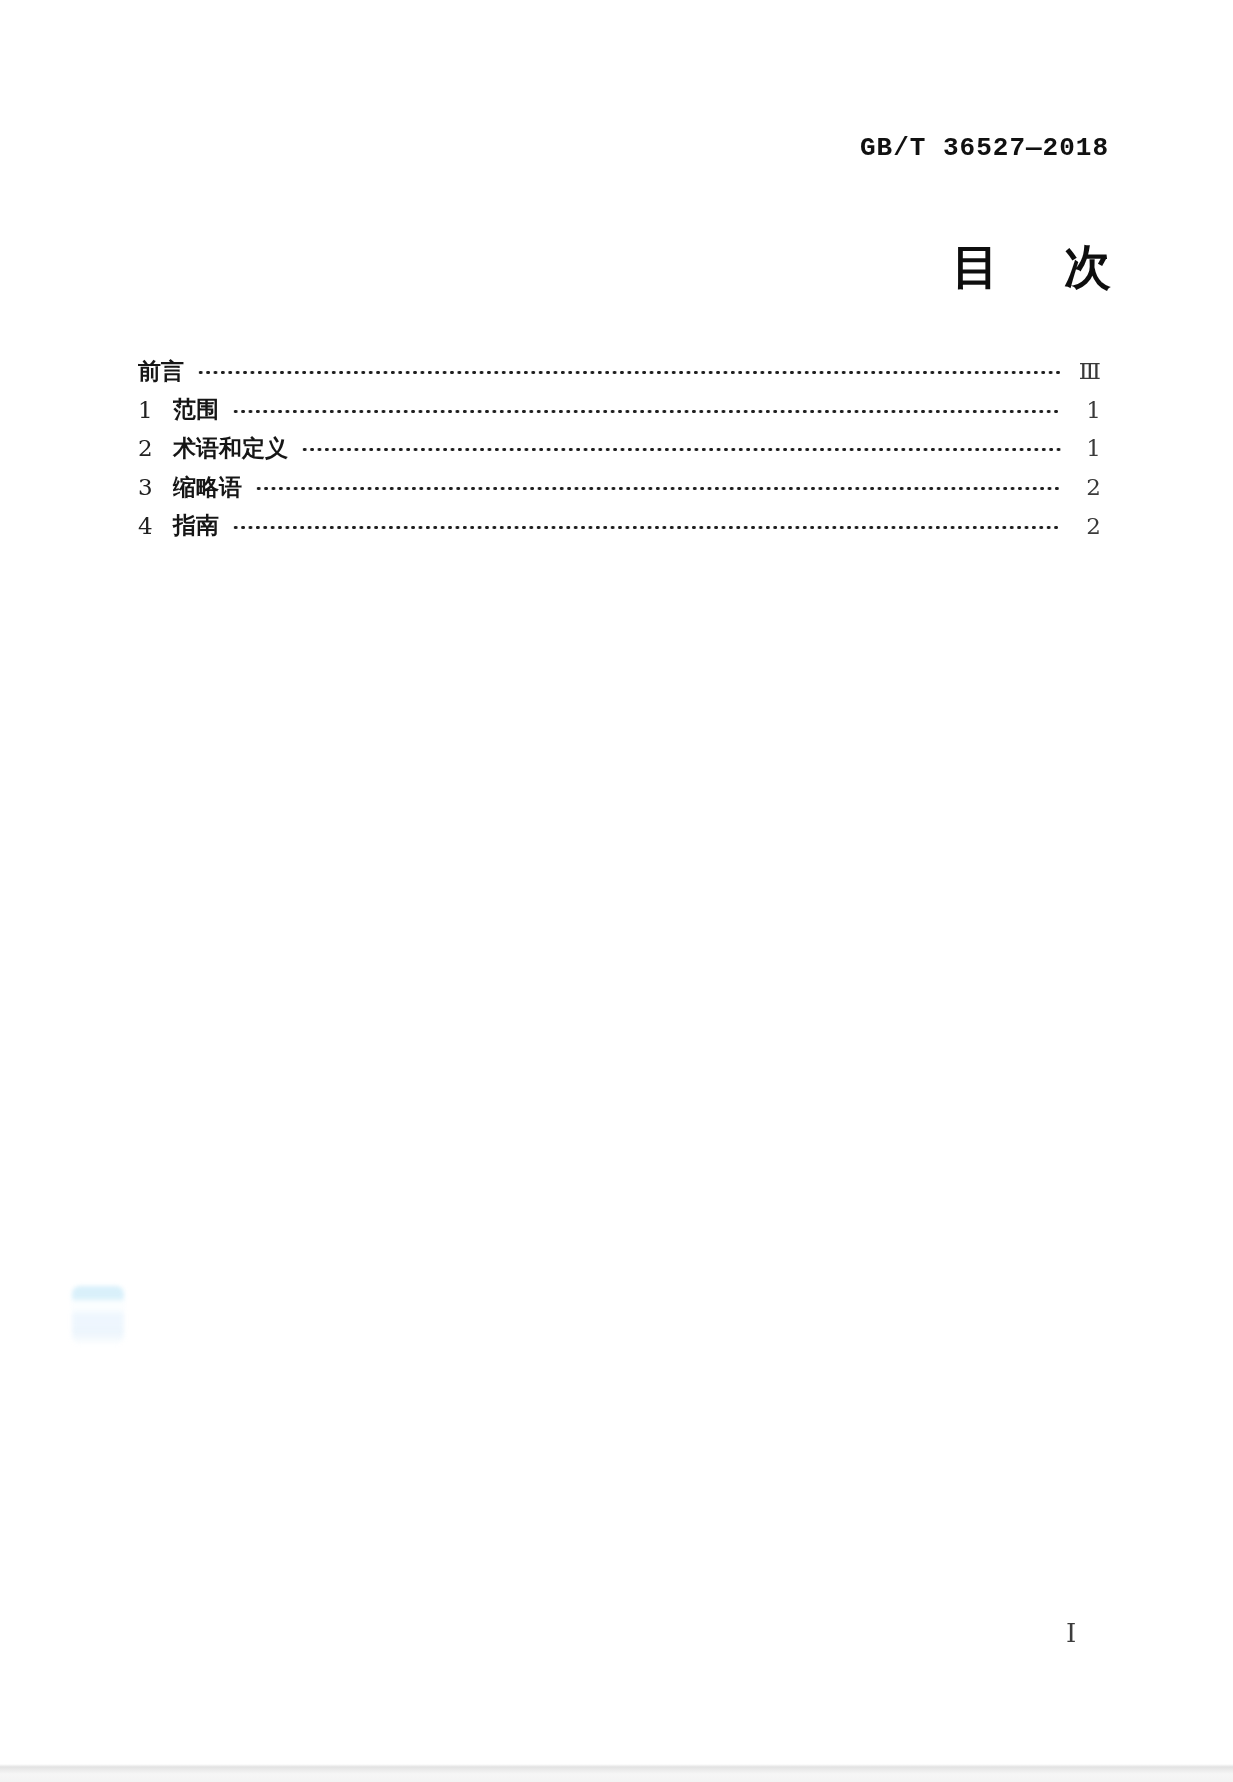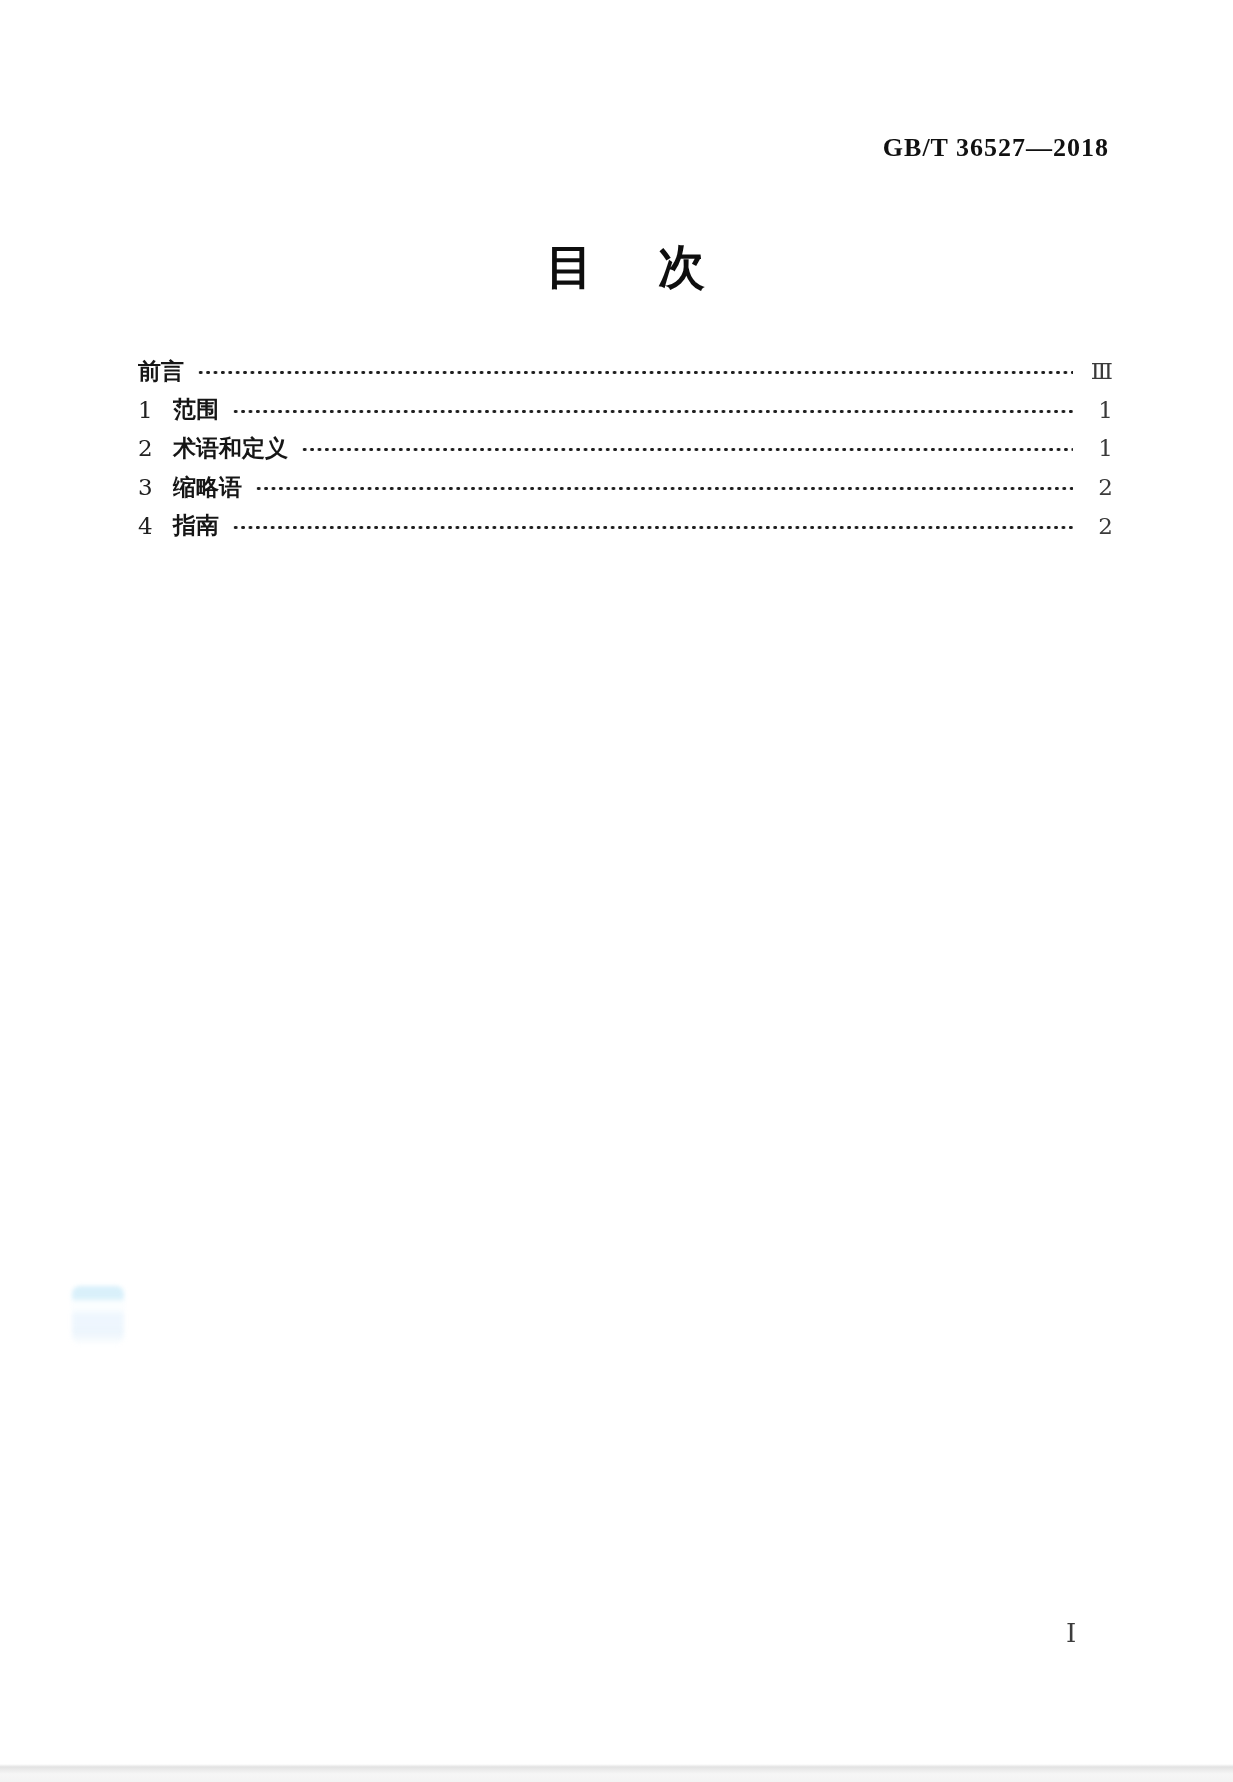--- a/index.html
+++ b/index.html
@@ -15,48 +15,48 @@
     overflow: hidden;
     font-family: "Liberation Sans", sans-serif;
     color: #1c1c1c;
   }
 
   
   .doc-code {
     position: absolute;
     top: 133px;
     right: 124px;
-    font-family: Liberation Serif, serif;
+    font-family: Liberation Mono, monospace;
     font-weight: 700;
     font-size: 26px;
     letter-spacing: 1px;
     color: #111111;
     white-space: pre;
   }
 
   
   .doc-title {
     position: absolute;
     top: 236px;
     left: 140px;
     right: 122px;
-    text-align: center;
+    text-align: right;
     font-weight: 700;
     font-size: 47px;
     color: #0e0e0e;
     white-space: pre;
     word-spacing: 52px;
   }
 
   
   .toc {
     position: absolute;
     top: 352px;
     left: 138px;
-    right: 120px;
+    right: 132px;
   }
   .toc-row {
     display: flex;
     align-items: center;
     height: 38.6px;
   }
   .toc-num {
     font-family: "DejaVu Serif", "Liberation Serif", serif;
     font-size: 23px;
     color: #222222;

